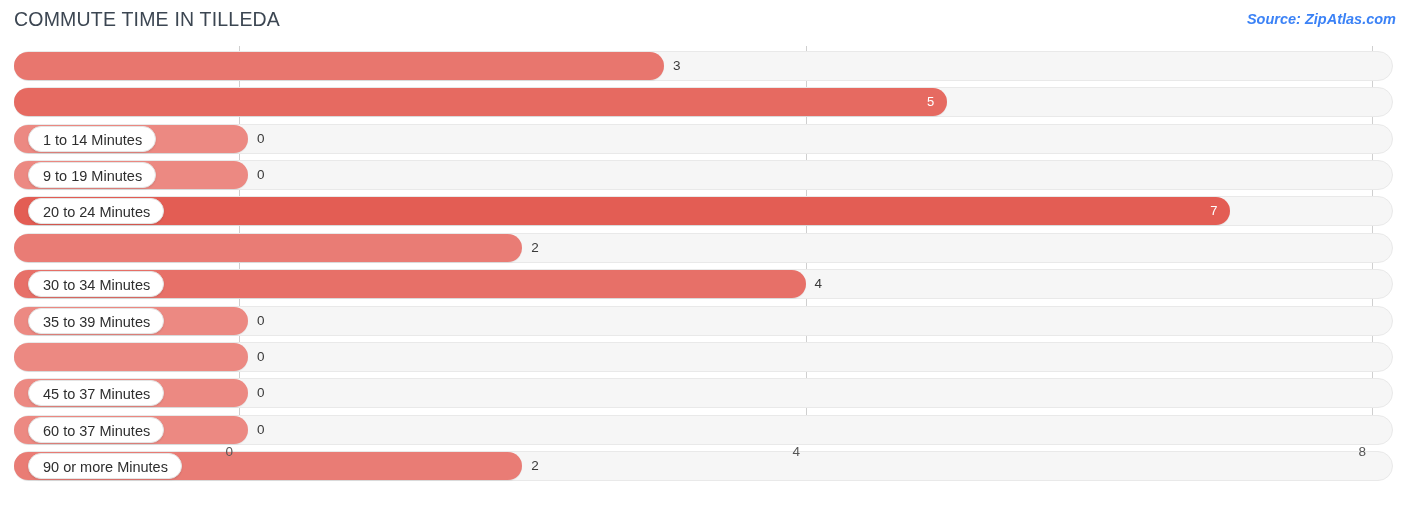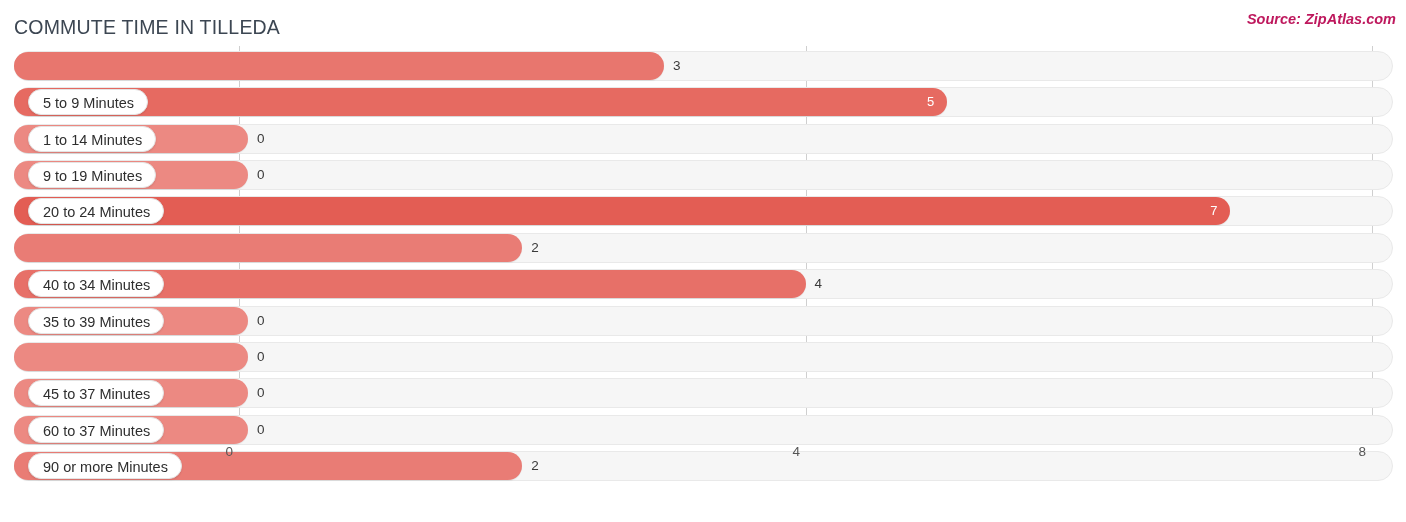--- a/index.html
+++ b/index.html
@@ -18,34 +18,34 @@
   
   #header {
     position: absolute;
     left: 0; top: 0;
     width: 1406px;
     height: 44px;
   }
   #chart-title {
     position: absolute;
     left: 14px;
-    top: 16px;
+    top: 8px;
     font-size: 19.5px;
     letter-spacing: 0.2px;
     color: #3c4652;
     font-weight: 400;
     white-space: nowrap;
   }
   #source-label {
     position: absolute;
     right: 10px;
     top: 11px;
     font-size: 14.5px;
     font-style: italic;
-    color: #be185d;
+    color: #3b82f6;
     font-weight: 600;
     white-space: nowrap;
   }
 
   
   #plot {
     position: absolute;
     left: 0;
     top: 46px;
     width: 1406px;
@@ -153,21 +153,20 @@
       <div class="row" style="top: 4px;">
         <div class="track"></div>
         <div class="bar" title="Less than 5 Minutes: 3" style="width: 649.875px; background: rgb(232, 118, 110);"></div>
         <div class="bar-value-outside" style="left: 672.875px;">3</div>
       </div>
       <div class="row" style="top: 40.36px;">
         <div class="track"></div>
         <div class="bar" title="5 to 9 Minutes: 5" style="width: 933.125px; background: rgb(230, 106, 97);">
           <div class="bar-value-inside">5</div>
         </div>
-        <div class="label-pill">5 to 9 Minutes</div>
       </div>
       <div class="row" style="top: 76.72px;">
         <div class="track"></div>
         <div class="bar" title="10 to 14 Minutes: 0" style="width: 234px; background: rgb(236, 137, 130);"></div>
         <div class="bar-value-outside" style="left: 257px;">0</div>
         <div class="label-pill">1 to 14 Minutes</div>
       </div>
       <div class="row" style="top: 113.08px;">
         <div class="track"></div>
         <div class="bar" title="15 to 19 Minutes: 0" style="width: 234px; background: rgb(236, 137, 130);"></div>
@@ -183,21 +182,21 @@
       </div>
       <div class="row" style="top: 185.8px;">
         <div class="track"></div>
         <div class="bar" title="25 to 29 Minutes: 2" style="width: 508.25px; background: rgb(233, 124, 117);"></div>
         <div class="bar-value-outside" style="left: 531.25px;">2</div>
       </div>
       <div class="row" style="top: 222.16px;">
         <div class="track"></div>
         <div class="bar" title="30 to 34 Minutes: 4" style="width: 791.5px; background: rgb(231, 112, 104);"></div>
         <div class="bar-value-outside" style="left: 814.5px;">4</div>
-        <div class="label-pill">40 to 34 Minutes</div>
+        <div class="label-pill">30 to 34 Minutes</div>
       </div>
       <div class="row" style="top: 258.52px;">
         <div class="track"></div>
         <div class="bar" title="35 to 39 Minutes: 0" style="width: 234px; background: rgb(236, 137, 130);"></div>
         <div class="bar-value-outside" style="left: 257px;">0</div>
         <div class="label-pill">35 to 39 Minutes</div>
       </div>
       <div class="row" style="top: 294.88px;">
         <div class="track"></div>
         <div class="bar" title="40 to 44 Minutes: 0" style="width: 234px; background: rgb(236, 137, 130);"></div>

